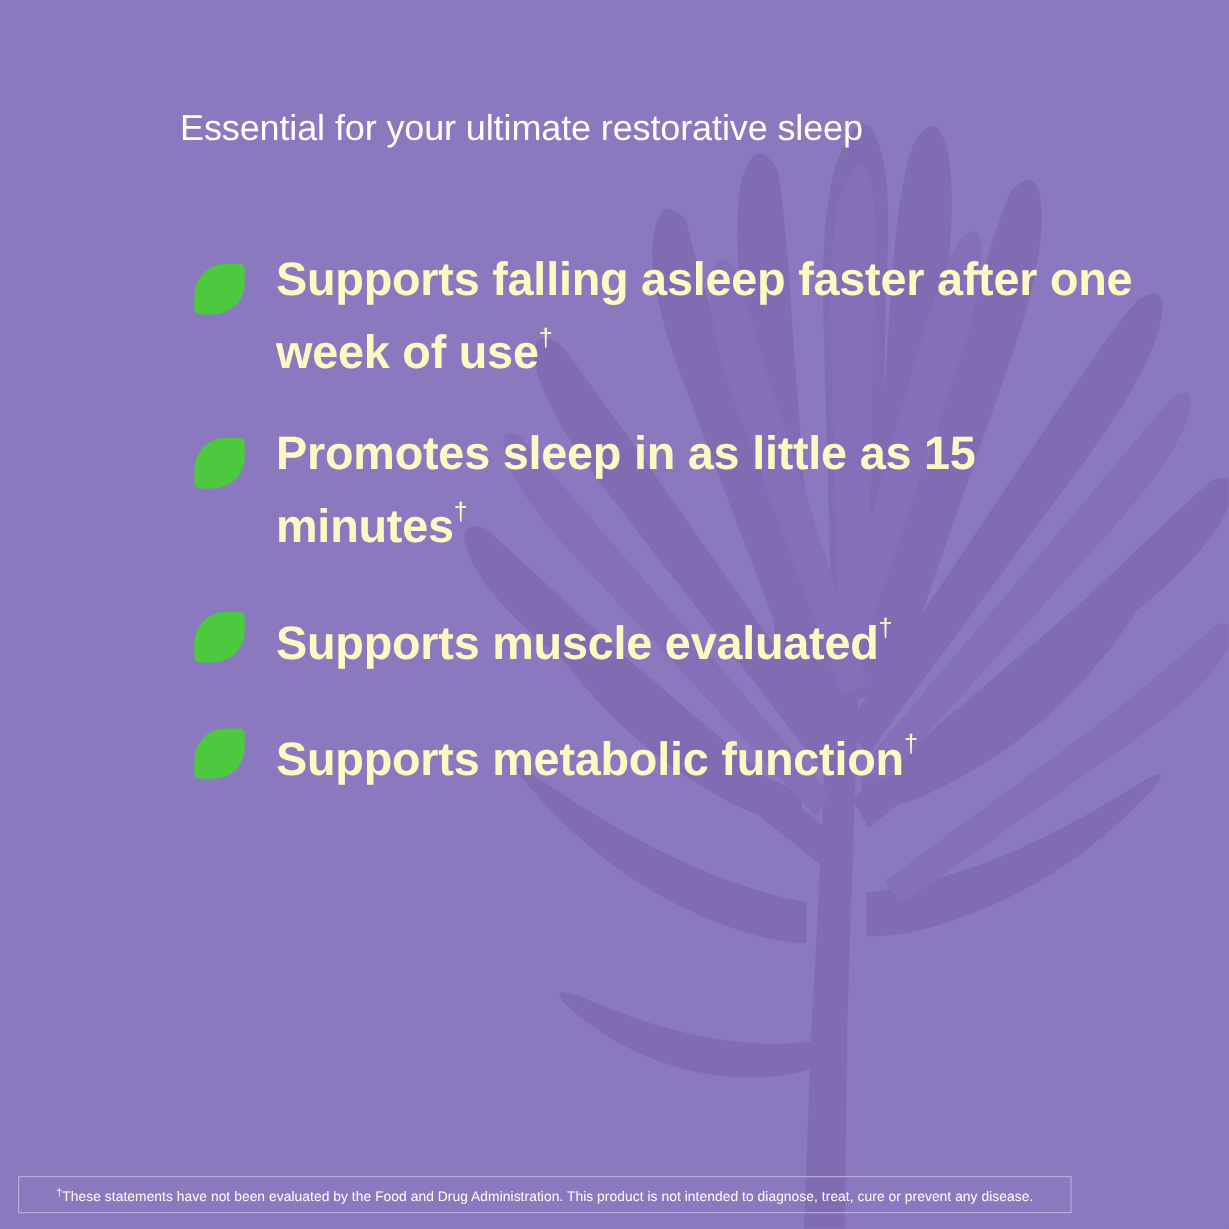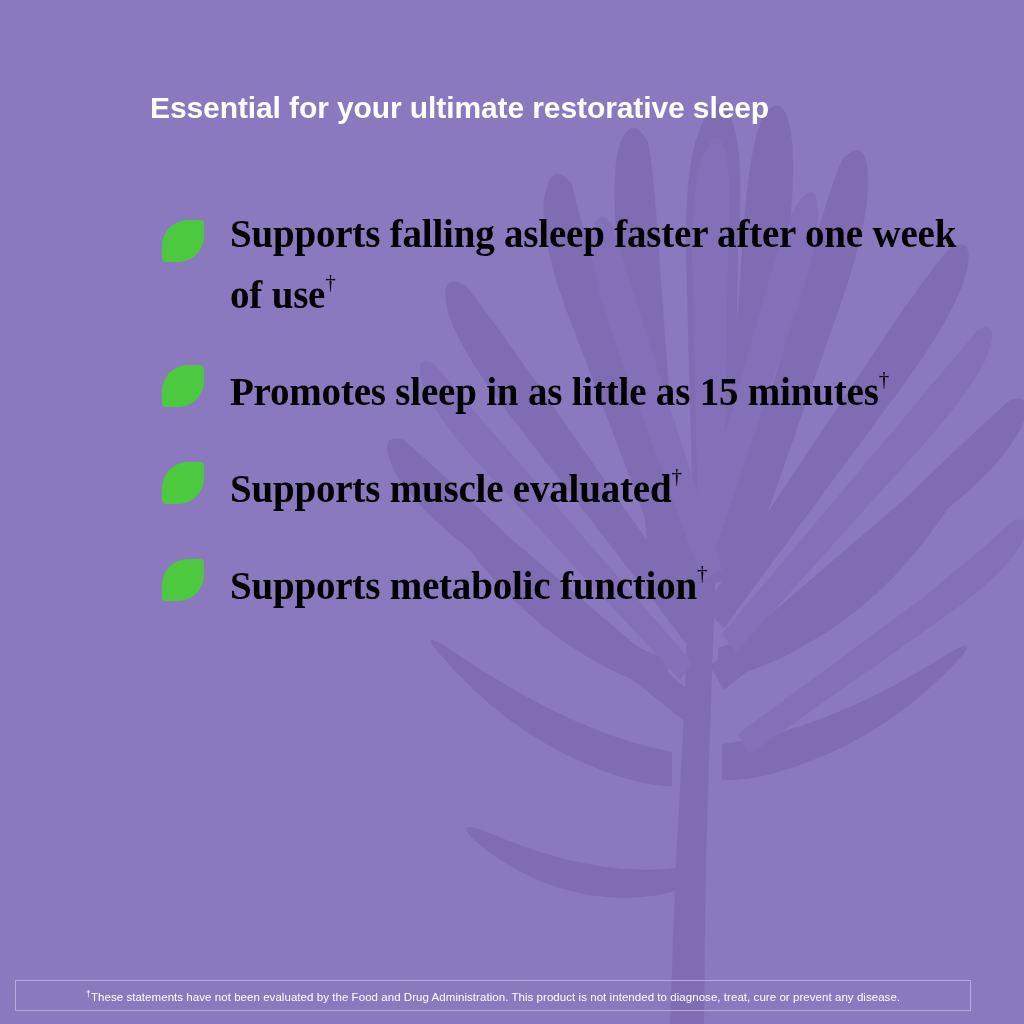--- a/index.html
+++ b/index.html
@@ -40,21 +40,21 @@
     width:1024px; height:1024px;
     z-index:2;
   }
 
   .headline {
     position:absolute;
     left:150px; top:88px;
     width:820px;
     color:#ffffff;
     font-size:30px;
-    font-weight:700;
+    font-weight:400;
     letter-spacing:-0.1px;
     line-height:40px;
     white-space:nowrap;
   }
 
   .benefit-list {
     position:absolute;
     left:160px; top:210px;
     width:810px;
     list-style:none;
@@ -74,39 +74,39 @@
     position:absolute;
     left:2px; top:10px;
     width:42px; height:42px;
     background:#4cc93f;
     border-radius:26px 4px 26px 4px;
     transform:rotate(180deg);
   }
 
   .benefit-text {
     display:block;
-    color:#000000;
-    font-family:Liberation Serif, serif;
+    color:#fef9c3;
+    font-family:Liberation Sans, sans-serif;
     font-weight:700;
     font-size:39px;
     line-height:48px;
     letter-spacing:-0.2px;
   }
   .benefit-text .dag {
     font-size:21px;
     vertical-align:19px;
     font-weight:400;
     letter-spacing:0;
   }
 
   
   .disclaimer {
     position:absolute;
     left:15px; top:980px;
-    width:956px; height:31px;
+    width:878px; height:31px;
     border:1px solid #b9a9da;
     display:flex;
     align-items:center;
     justify-content:center;
   }
   .disclaimer-text {
     color:#ffffff;
     font-size:11.5px;
     font-weight:400;
     line-height:14px;

